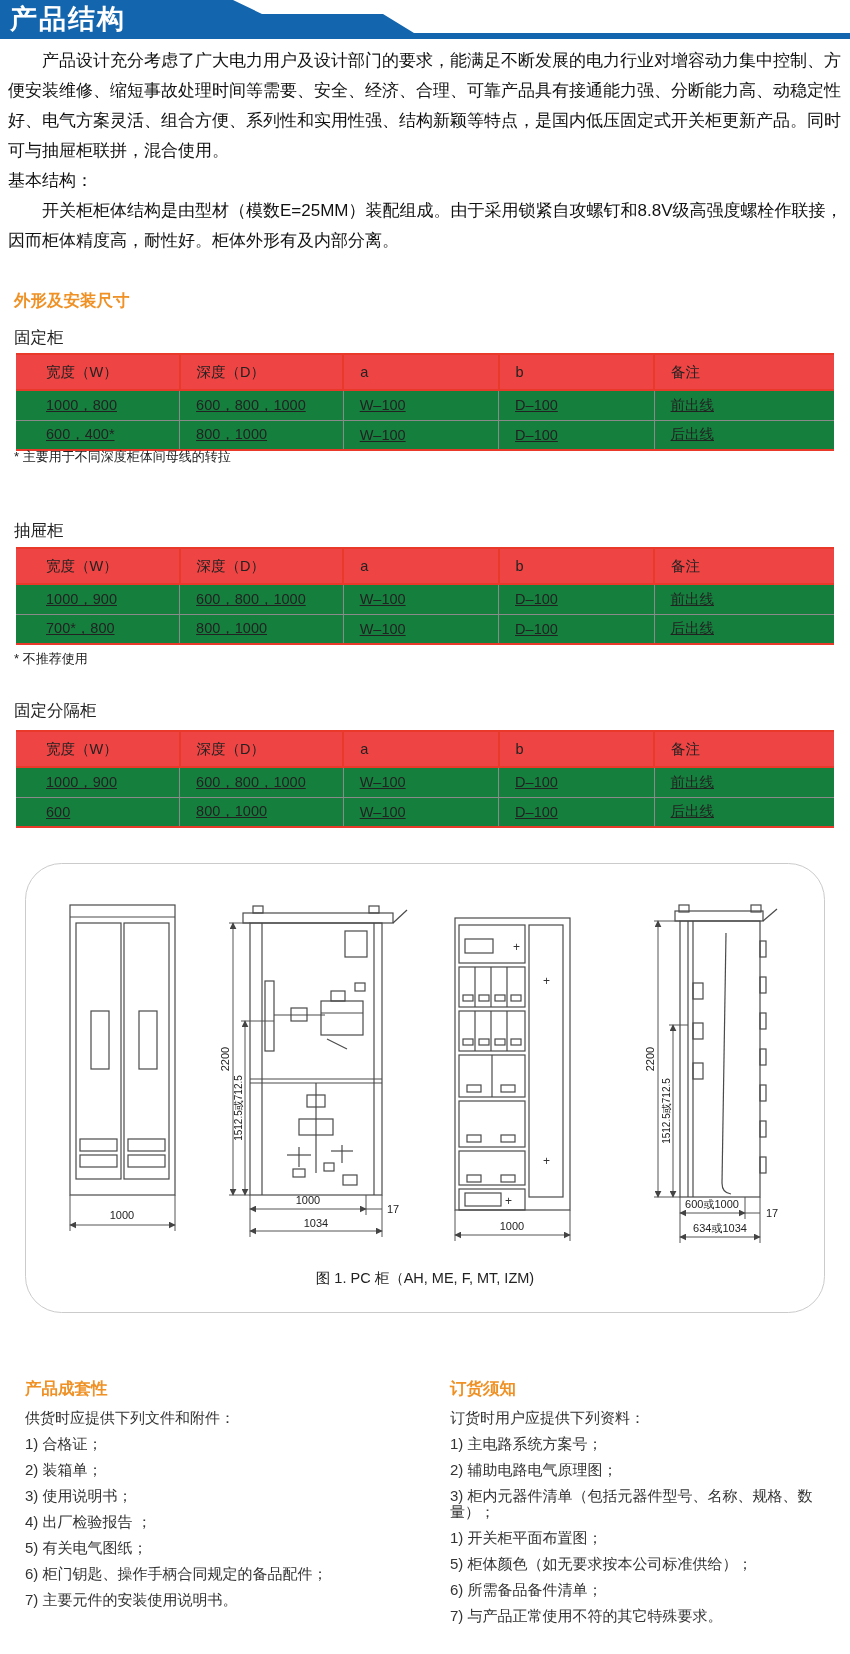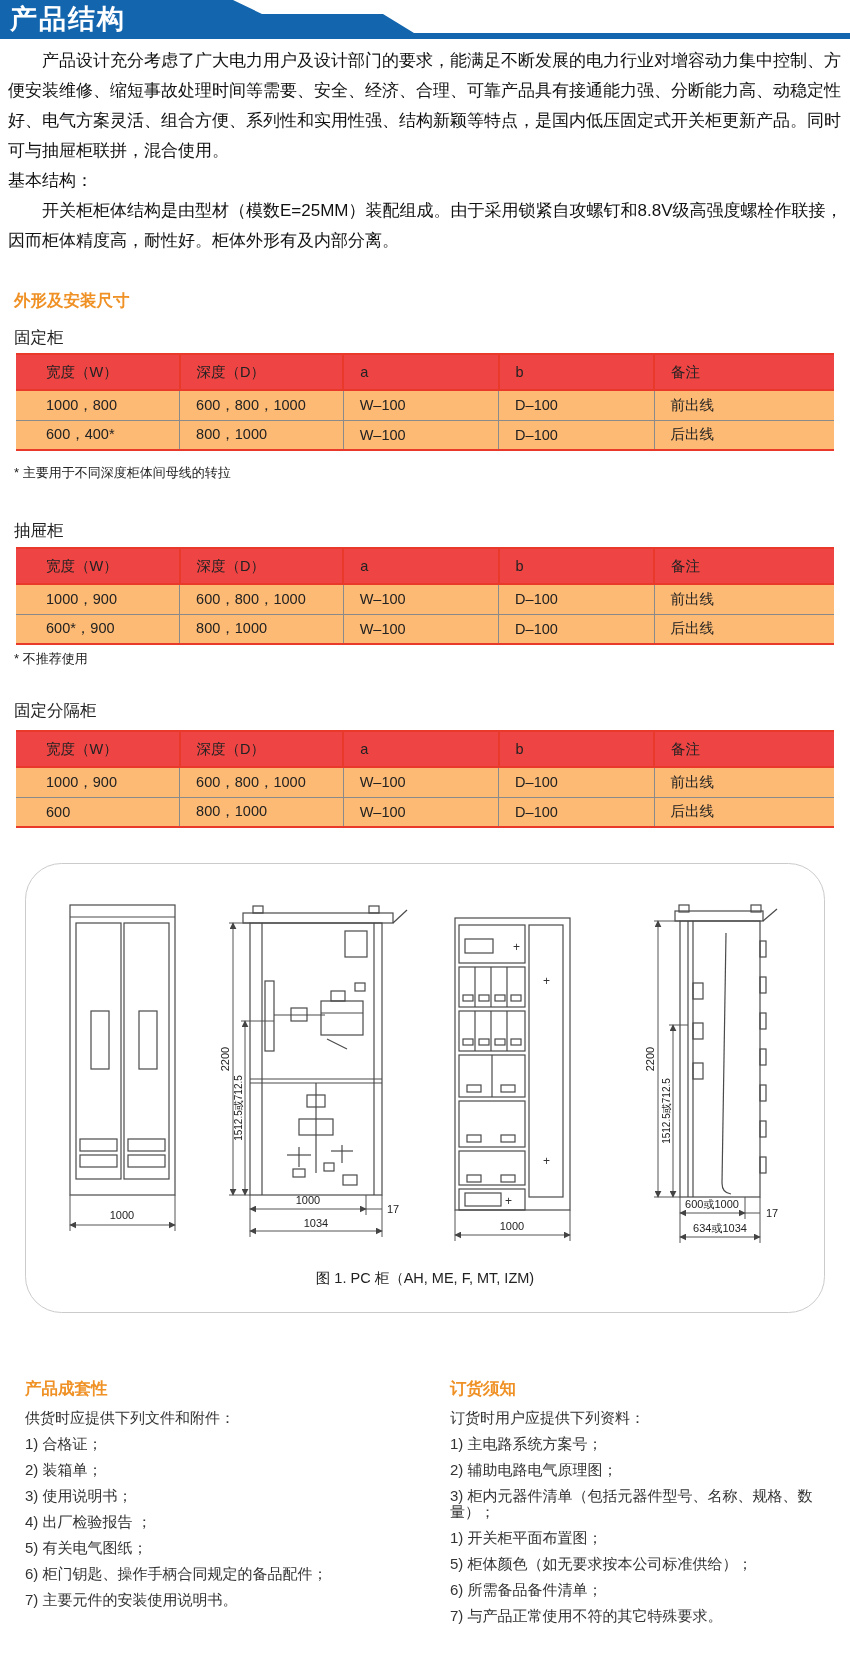--- a/index.html
+++ b/index.html
@@ -25,21 +25,21 @@
   .fnote{position:absolute;left:14px;color:#222;font-size:13px;}
 
   
   .spec{position:absolute;left:16px;width:818px;border-collapse:collapse;table-layout:fixed;
         font-size:14.5px;color:#222;}
   .spec th,.spec td{text-align:left;padding:0 4px 0 16px;font-weight:normal;}
   .spec th:first-child,.spec td:first-child{padding-left:30px;}
   .spec tr.hd{background:#ef4444;height:36px;}
   .spec tr.hd th{border-top:2px solid #e8392b;border-bottom:2px solid #e8392b;}
   .spec tr.hd th + th{border-left:2px solid #e8392b;margin-left:16px;}
-  .spec tr.bd{height:30px;background:#fdba74;}
+  .spec tr.bd{height:30px;background:#15803d;text-decoration:underline;}
   .spec tr.bd td{border-bottom:1px solid #8a8a8a;}
   .spec tr.bd td + td{border-left:1px solid #8a8a8a;}
   .spec tr.bd:last-child td{border-bottom:2px solid #e8392b;}
 
   
   .figwrap{position:absolute;top:863px;left:25px;width:800px;height:450px;}
   .fig-svg text{font-family:"Liberation Sans","DejaVu Sans",sans-serif;}
 
   
   .col{position:absolute;top:1380px;color:#333;font-size:15px;}
@@ -93,21 +93,21 @@
     </tr>
     <tr class="bd">
       <td>600，400*</td>
       <td>800，1000</td>
       <td>W–100</td>
       <td>D–100</td>
       <td>后出线</td>
     </tr>
   </tbody>
     </table>
-  <div class="fnote" style="top:464px">* 主要用于不同深度柜体间母线的转拉</div>
+  <div class="fnote" style="top:448px">* 主要用于不同深度柜体间母线的转拉</div>
 
   <div class="sec-lbl" style="top:520px">抽屉柜</div>
   <table class="spec" style="top:547px">
     <colgroup>
         <col style="width:20%">
         <col style="width:20%">
         <col style="width:19%">
         <col style="width:19%">
         <col style="width:22%">
       </colgroup>
@@ -120,21 +120,21 @@
       <th>备注</th>
     </tr>
     <tr class="bd">
       <td>1000，900</td>
       <td>600，800，1000</td>
       <td>W–100</td>
       <td>D–100</td>
       <td>前出线</td>
     </tr>
     <tr class="bd">
-      <td>600*，900</td>
+      <td>700*，800</td>
       <td>800，1000</td>
       <td>W–100</td>
       <td>D–100</td>
       <td>后出线</td>
     </tr>
   </tbody>
     </table>
   <div class="fnote" style="top:650px">* 不推荐使用</div>
 
   <div class="sec-lbl" style="top:700px">固定分隔柜</div>

